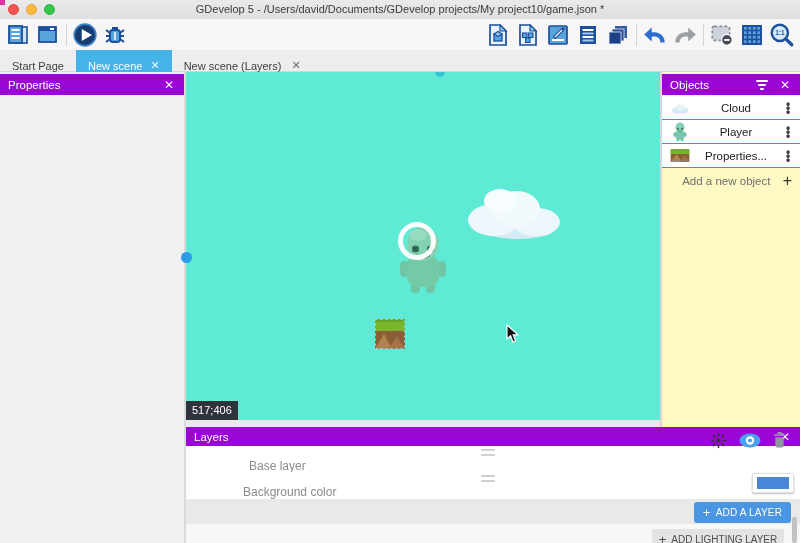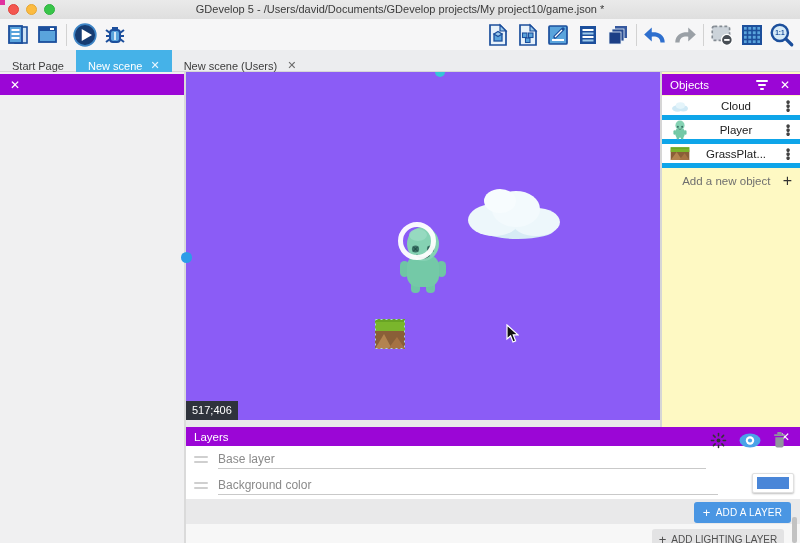--- a/index.html
+++ b/index.html
@@ -45,60 +45,60 @@
   
   .props { position:absolute; left:0; top:72px; width:184px; height:471px; background:#f0f0f1; }
   .props .phead { top:2px; }
   .props-hint { position:absolute; top:232px; left:0; width:184px; padding:0 8px;
     text-align:center; font-size:11px; line-height:15px; color:#4a4a4a; }
   .vdiv1 { position:absolute; left:184px; top:72px; width:2px; height:471px; background:#dadada; }
   .vdiv2 { position:absolute; left:660px; top:72px; width:2px; height:355px; background:#d6d6d6; }
 
   
   .canvas { position:absolute; left:186px; top:72px; width:474px; height:428px;
-    background:#8b5cf6; overflow:hidden; cursor:default; }
+    background:#5eead4; overflow:hidden; cursor:default; }
   .coords { position:absolute; left:0; top:329px; height:19px; padding:0 6px;
     background:#2f333c; color:#fff; font-size:11px; line-height:19px; }
   .sel-ring { position:absolute; left:212px; top:150px; width:38px; height:38px;
     border:5px solid rgba(255,255,255,0.95); border-radius:50%; }
   .scroll-dot-top { position:absolute; left:249px; top:-5px; width:10px; height:10px;
     border-radius:50%; background:#35c5d6; }
   .scroll-dot-left { position:absolute; left:181px; top:252px; width:11px; height:11px;
     border-radius:50%; background:#2d9ce8; z-index:6; }
   .gap-strip { position:absolute; left:186px; top:420px; width:474px; height:7px; background:#e9e9ea; }
   .inst { position:absolute; }
 
   
   .objects { position:absolute; left:662px; top:72px; width:138px; height:355px; background:#fef9c3; }
   .objects .phead { top:2px; }
   .filter-icon { display:flex; flex-direction:column; align-items:center; gap:2px; margin-right:10px; cursor:pointer; }
   .filter-icon i { display:block; height:2px; background:#fff; border-radius:1px; }
   .obj-rows { position:absolute; top:24px; left:0; right:0; }
-  .obj-row { height:24px; display:flex; align-items:center; border-bottom:5px solid #0ea5e9;
+  .obj-row { height:24px; display:flex; align-items:center; border-bottom:1px solid #0ea5e9;
     padding:0 6px 0 8px; cursor:pointer; background:#fff; }
   .obj-thumb { width:20px; height:20px; flex:0 0 20px; }
   .obj-name { flex:1 1 auto; text-align:center; font-size:11.5px; color:#212121; }
   .dots { width:12px; text-align:center; color:#424242; font-size:12px; font-weight:bold;
     letter-spacing:0; line-height:5px; cursor:pointer; }
   .dots span { display:block; height:4px; }
   .add-object { height:26px; display:flex; align-items:center; padding:0 8px; cursor:pointer; }
   .add-object .add-label { flex:1 1 auto; text-align:center; font-size:11.5px; color:#6f6f6f; }
   .add-object .plus { font-size:16px; color:#333; font-weight:400; }
   .search-row { position:absolute; left:0; bottom:0; width:138px; height:25px;
     display:flex; align-items:center; padding:0 8px; background:#fff; }
   .search-input { flex:1 1 auto; border:0; outline:0; font-size:12px; color:#333;
     font-family:"Liberation Sans",sans-serif; background:transparent; }
   .search-input::placeholder { color:#9e9e9e; }
 
   
   .layers { position:absolute; left:186px; top:427px; width:614px; height:116px;
     background:#fff; overflow:hidden; }
   .layers .phead { top:0; height:19px; }
   .layer-row { position:absolute; left:0; width:614px; height:26px; background:#fff;
-    display:flex; align-items:center; padding:0 8px; }
+    display:flex; align-items:center; padding:0 8px;flex-direction:column; }
   .layer-row.r0 { top:19px; }
   .layer-row.r1 { top:45px; }
   .drag-handle { width:14px; margin-right:10px; cursor:grab; }
   .drag-handle i { display:block; height:2px; background:#cfcfcf; border-radius:1px; margin:3px 0; }
   .layer-name { border:0; border-bottom:1px solid #c9c9c9; outline:0; font-size:12px;
     color:#8a8a8a; background:transparent; height:20px; font-family:"Liberation Sans",sans-serif; }
   .layer-name.w1 { width:488px; }
   .layer-name.w2 { width:500px; }
   .row-icons { position:absolute; top:0; height:26px; display:flex; align-items:center; gap:12px; }
   .row-icons.ri0 { left:524px; }
@@ -262,27 +262,28 @@
 
   <div class="tabbar">
     <div class="tab">
       <span>Start Page</span>
     </div>
     <div class="tab active">
       <span>New scene</span>
       <span class="tab-close">✕</span>
     </div>
     <div class="tab">
-      <span>New scene (Users)</span>
+      <span>New scene (Layers)</span>
       <span class="tab-close">✕</span>
     </div>
   </div>
 
   <div class="props">
     <div class="phead">
+      <span class="ptitle">Properties</span>
       <span class="pclose">✕</span>
     </div>
   </div>
   <div class="vdiv1"></div>
 
   <div class="canvas">
 
     <svg class="inst" style="left:272px; top:111px;" width="106" height="58" viewBox="0 0 106 58">
       <ellipse cx="60" cy="47" rx="36" ry="9" fill="#d7ebf5"></ellipse>
       <ellipse cx="36" cy="37" rx="26" ry="16" fill="#edf7fb"></ellipse>
@@ -375,21 +376,21 @@
           </span>
       </div>
       <div class="obj-row">
         <svg class="obj-thumb" viewBox="0 0 30 30">
           <rect x="1" y="8" width="28" height="16" fill="#8a5f38"></rect>
           <polygon points="1,24 10,12 18,24" fill="#b3834f"></polygon>
           <polygon points="14,24 22,14 29,24" fill="#a57243"></polygon>
           <rect x="1" y="5" width="28" height="7" fill="#7ab62c"></rect>
           <rect x="1" y="5" width="28" height="2" fill="#69a424"></rect>
         </svg>
-        <span class="obj-name">GrassPlat...</span>
+        <span class="obj-name">Properties...</span>
         <span class="dots">
             <span>•</span>
             <span>•</span>
             <span>•</span>
           </span>
       </div>
       <div class="add-object">
         <span class="add-label">Add a new object</span>
         <span class="plus">+</span>
       </div>

